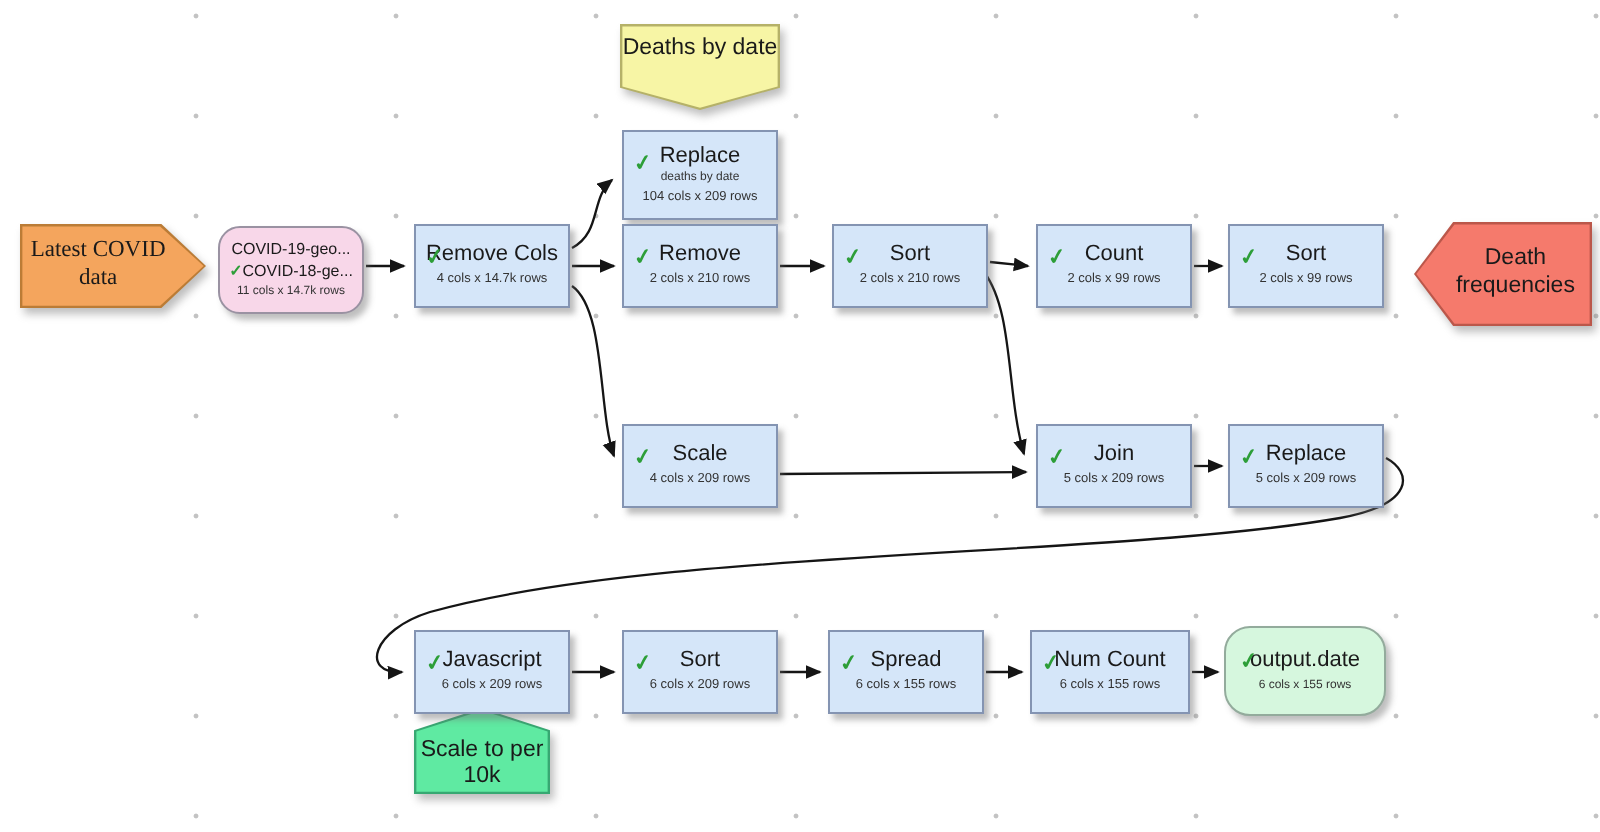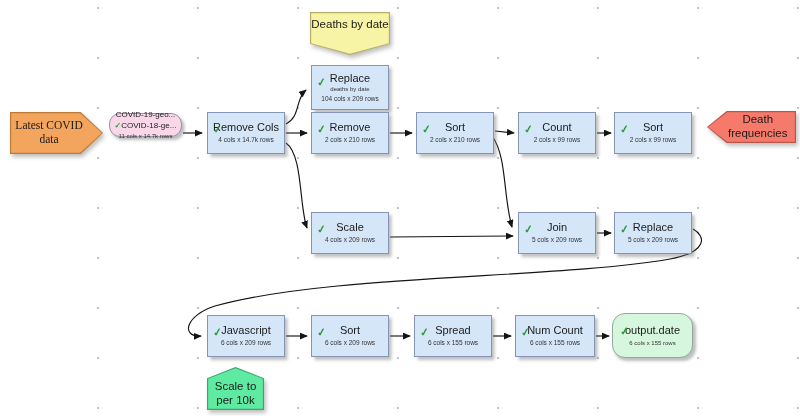--- a/index.html
+++ b/index.html
@@ -110,34 +110,34 @@
     <div class="fg"></div>
     <div class="lbl">Latest COVID data</div>
   </div>
 
   <div class="shape note-down c-yellow" style="left:310px;top:12px;width:80px;height:43px">
     <div class="bg"></div>
     <div class="fg"></div>
     <div class="lbl">Deaths by date</div>
   </div>
 
-  <div class="shape flag-l c-red" style="left:707px;top:111px;width:89px;height:32px">
+  <div class="shape flag-l c-red" style="left:707px;top:111px;width:89px;height:52px">
     <div class="bg"></div>
     <div class="fg"></div>
     <div class="lbl">Death frequencies</div>
   </div>
 
-  <div class="shape note-up c-green" style="left:207px;top:367px;width:57px;height:43px">
+  <div class="shape note-up c-green" style="left:207px;top:354px;width:68px;height:43px">
     <div class="bg"></div>
     <div class="fg"></div>
     <div class="lbl">Scale to per 10k</div>
   </div>
 
 
-  <div class="snode" style="left:109px;top:113px;width:73px;height:24px">
+  <div class="snode" style="left:109px;top:113px;width:73px;height:44px">
     <div class="sline">COVID-19-geo...</div>
     <div class="sline2"><span class="scheck">✓</span><span>COVID-18-ge...</span></div>
     <div class="pstats">11 cols x 14.7k rows</div>
   </div>
 
   <div class="pnode" style="left:207px;top:112px;width:78px;height:42px">
     <span class="check">✓</span>
     <div class="ptitle">Remove Cols</div>
     <div class="pstats">4 cols x 14.7k rows</div>
   </div>

